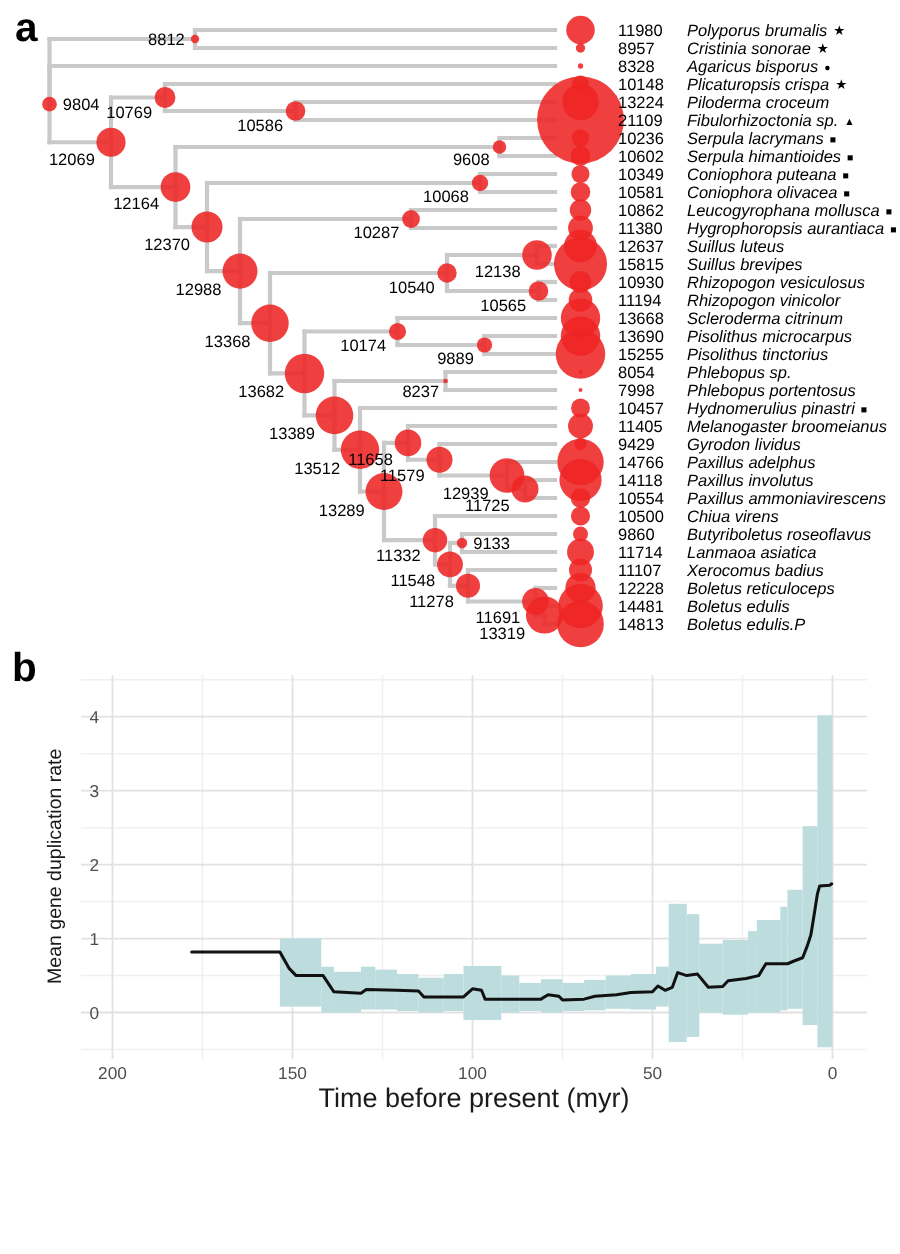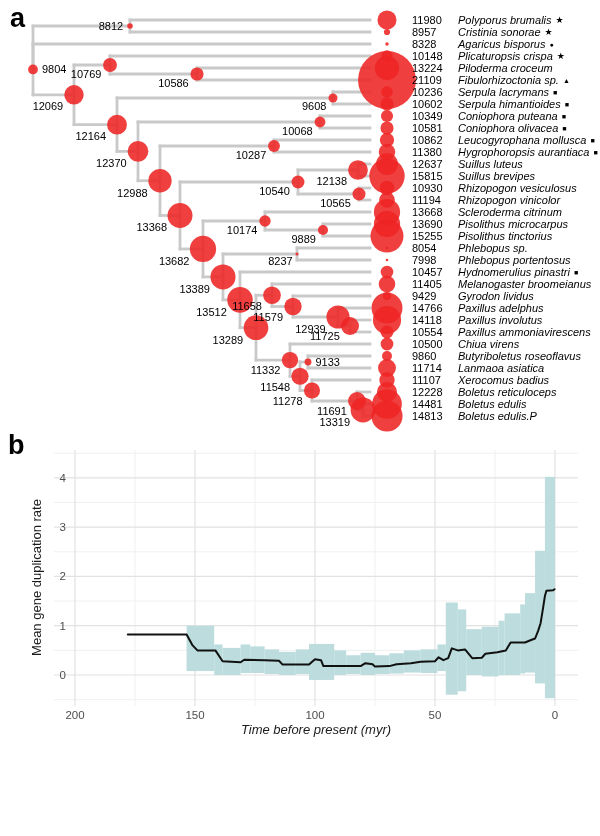--- a/index.html
+++ b/index.html
@@ -2,21 +2,21 @@
 <html><head>
 <meta charset="utf-8">
 <style>
   html,body{margin:0;padding:0;background:#ffffff;}
   .page{position:relative;width:600px;height:836px;background:#ffffff;overflow:hidden;
         font-family:"Liberation Sans",sans-serif;}
   .panel-label{position:absolute;font-size:27px;font-weight:bold;color:#000;line-height:1;}
   #label-a{left:10px;top:5px;}
   #label-b{left:8px;top:432px;}
   .axis-title-x{position:absolute;left:196px;top:722px;width:240px;text-align:center;
-        font-size:13px;color:#1a1a1a;font-style:italic;}
+        font-size:18px;color:#1a1a1a;}
   .axis-title-y{position:absolute;left:-50px;top:570px;width:172px;text-align:center;
         font-size:13px;color:#1a1a1a;transform:rotate(-90deg);}
   svg{position:absolute;left:0;top:0;}
   text{font-family:"Liberation Sans",sans-serif;}
 </style>
 </head>
 <body>
 
 <div class="page">
   <svg id="fig-svg" width="600" height="836" viewBox="0 0 600 836">

